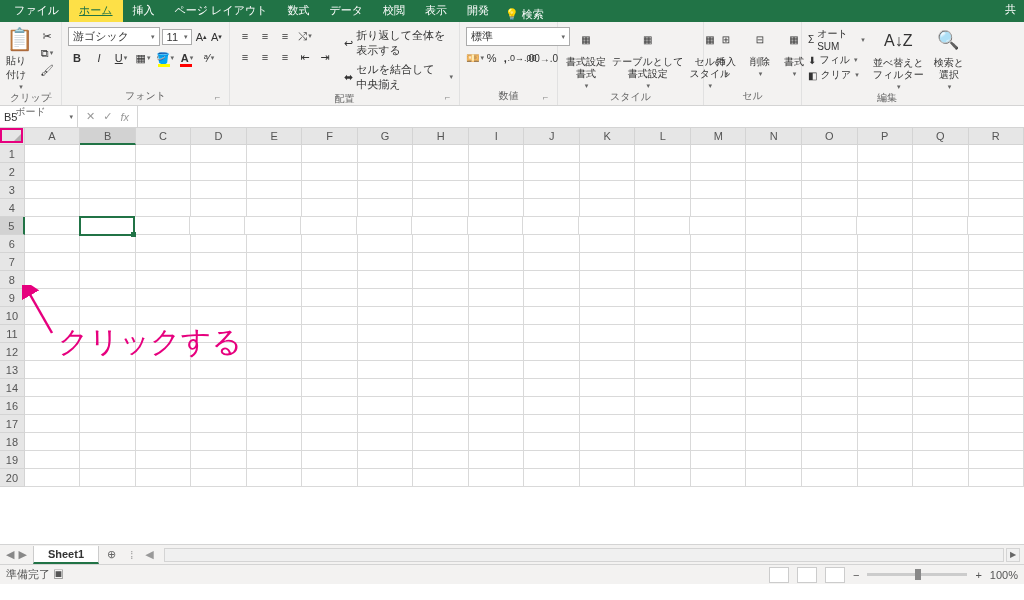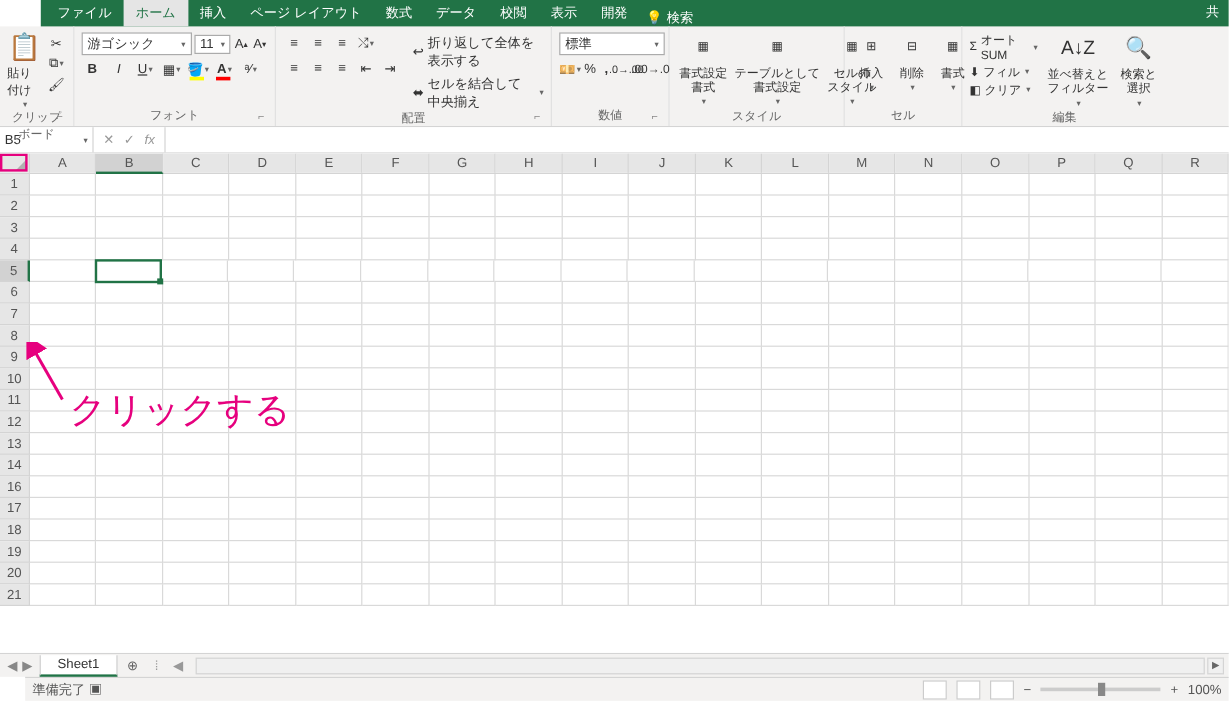--- a/index.html
+++ b/index.html
@@ -1,21 +1,21 @@
 <!DOCTYPE html>
 <html><head>
 <meta charset="utf-8">
 <style>
 * { margin: 0; padding: 0; box-sizing: border-box; font-family: "Meiryo UI", "Yu Gothic UI", sans-serif; }
 body { width: 1024px; height: 600px; overflow: hidden; background: #fff; font-size: 11px; color: #333; position: relative; }
 
 
-.titlebar { height: 22px; background: #217346; display: flex; align-items: flex-end; padding-left: 4px; position: relative; margin-left: 34px; }
+.titlebar { height: 22px; background: #217346; display: flex; align-items: flex-end; padding-left: 4px; position: relative; }
 .titlebar .tab { padding: 4px 10px; color: #fff; font-size: 11px; cursor: pointer; }
-.titlebar .tab.active { background: #e5e5e5; color: #217346; }
+.titlebar .tab.active { background: #fde047; color: #217346; text-decoration: underline; }
 .titlebar .tab.file { color: #fff; }
 .titlebar .search { display: flex; align-items: center; color: #fff; margin-left: 6px; font-size: 11px; gap: 3px; }
 .titlebar .right-icons { position: absolute; right: 8px; top: 2px; display:flex; gap: 10px; color:#fff; }
 
 
 .ribbon { height: 84px; background: #f3f2f1; border-bottom: 1px solid #d4d4d4; display: flex; }
 .group { border-right: 1px solid #e1e1e1; padding: 3px 6px 1px 6px; display: flex; flex-direction: column; justify-content: space-between; position: relative; }
 .group-label { text-align: center; font-size: 10px; color: #666; padding-bottom: 1px; }
 .group-body { display: flex; align-items: flex-start; gap: 4px; flex: 1; }
 .group-launcher { position: absolute; right: 2px; bottom: 1px; width: 12px; height: 12px; font-size: 9px; color: #888; }
@@ -83,29 +83,29 @@
 
 .corner-hl { position:absolute; left:0; top:0; width:23px; height:15px; border:2px solid #E6007E; z-index:10; pointer-events:none;}
 
 
 .annot-arrow { position:absolute; left:22px; top:157px; z-index:20; pointer-events:none;}
 .annot-text { position:absolute; left:58px; top:194px; color:#E6007E; font-size:30px; font-weight:normal; z-index:20; pointer-events:none;}
 
 
 .sheettabs { height:20px; border-top:1px solid #d4d4d4; display:flex; align-items:center; background:#f3f2f1; font-size:11px;}
 .sheettabs .nav { padding:0 6px; color:#888; display:flex; gap:4px;}
-.sheettab { padding:2px 14px; background:#fff; border:1px solid #ccc; border-bottom:2px solid #217346; border-top:none;}
+.sheettab { padding:2px 14px; background:#fff; border:1px solid #ccc; border-bottom:2px solid #217346; border-top:none;font-weight:bold;}
 .addsheet { padding:0 8px; color:#666;}
 .hscroll { flex:1; display:flex; align-items:center; padding:0 4px; gap:2px;}
 .hscroll .track { flex:1; height:14px; background:#f0f0f0; border:1px solid #d4d4d4; position:relative;}
 .hscroll .arrow { width:14px; height:14px; border:1px solid #d4d4d4; display:flex; align-items:center; justify-content:center; font-size:8px; color:#666; background:#f0f0f0;}
 .hs-sep { padding:0 6px; color:#999;}
 
 
-.statusbar { height:20px; background:#f3f2f1; border-top:1px solid #d4d4d4; display:flex; align-items:center; justify-content:space-between; padding:0 6px; font-size:11px; color:#555;margin-left:21px;}
+.statusbar { height:20px; background:#f3f2f1; border-top:1px solid #d4d4d4; display:flex; align-items:center; justify-content:space-between; padding:0 6px; font-size:11px; color:#555;}
 .statusbar .right { display:flex; align-items:center; gap:8px;}
 .viewbtn { width:20px; height:16px; border:1px solid #ccc; background:#fff;}
 .zoom-slider { width:100px; height:3px; background:#ccc; position:relative;}
 .zoom-slider::after { content:''; position:absolute; left:48px; top:-4px; width:6px; height:11px; background:#888;}
 .dd-sm { font-size:7px; color:#666; margin-left:1px;}
 </style>
 </head>
 <body>
 
 <div class="titlebar">
@@ -213,21 +213,21 @@
             <span class="dd-sm">▾</span>
           </div>
       </div>
     </div>
     <div class="group-label">配置</div>
     <div class="group-launcher">⌐</div>
   </div>
 
   <div class="group" style="width:98px;">
     <div class="num-rows">
-      <div class="combo" style="width:88px;">
+      <div class="combo" style="width:104px;">
           <span>標準</span>
           <span class="dd">▾</span>
         </div>
       <div style="display:flex; gap:2px;">
         <div class="btn-sq">💴<span class="dd-sm">▾</span></div>
         <div class="btn-sq">%</div>
         <div class="btn-sq">
             <b>,</b>
           </div>
         <div class="btn-sq" style="font-size:9px;">.0→.00</div>
@@ -748,41 +748,20 @@
         <div class="cell"></div>
         <div class="cell"></div>
         <div class="cell"></div>
         <div class="cell"></div>
         <div class="cell"></div>
         <div class="cell"></div>
         <div class="cell"></div>
         <div class="cell"></div>
         <div class="cell"></div>
       </div>
-      <div class="row">
-        <div class="rowhead">21</div>
-        <div class="cell"></div>
-        <div class="cell"></div>
-        <div class="cell"></div>
-        <div class="cell"></div>
-        <div class="cell"></div>
-        <div class="cell"></div>
-        <div class="cell"></div>
-        <div class="cell"></div>
-        <div class="cell"></div>
-        <div class="cell"></div>
-        <div class="cell"></div>
-        <div class="cell"></div>
-        <div class="cell"></div>
-        <div class="cell"></div>
-        <div class="cell"></div>
-        <div class="cell"></div>
-        <div class="cell"></div>
-        <div class="cell"></div>
-      </div>
     </div>
 
   <svg class="annot-arrow" width="40" height="55">
     <defs>
         <marker id="ah" markerWidth="8" markerHeight="8" refX="2" refY="4" orient="auto">
           <path d="M0,0 L8,4 L0,8 Z" fill="#E6007E"></path>
         </marker>
       </defs>
     <line x1="30" y1="48" x2="6" y2="6" stroke="#E6007E" stroke-width="2.5" marker-end="url(#ah)"></line>
   </svg>

